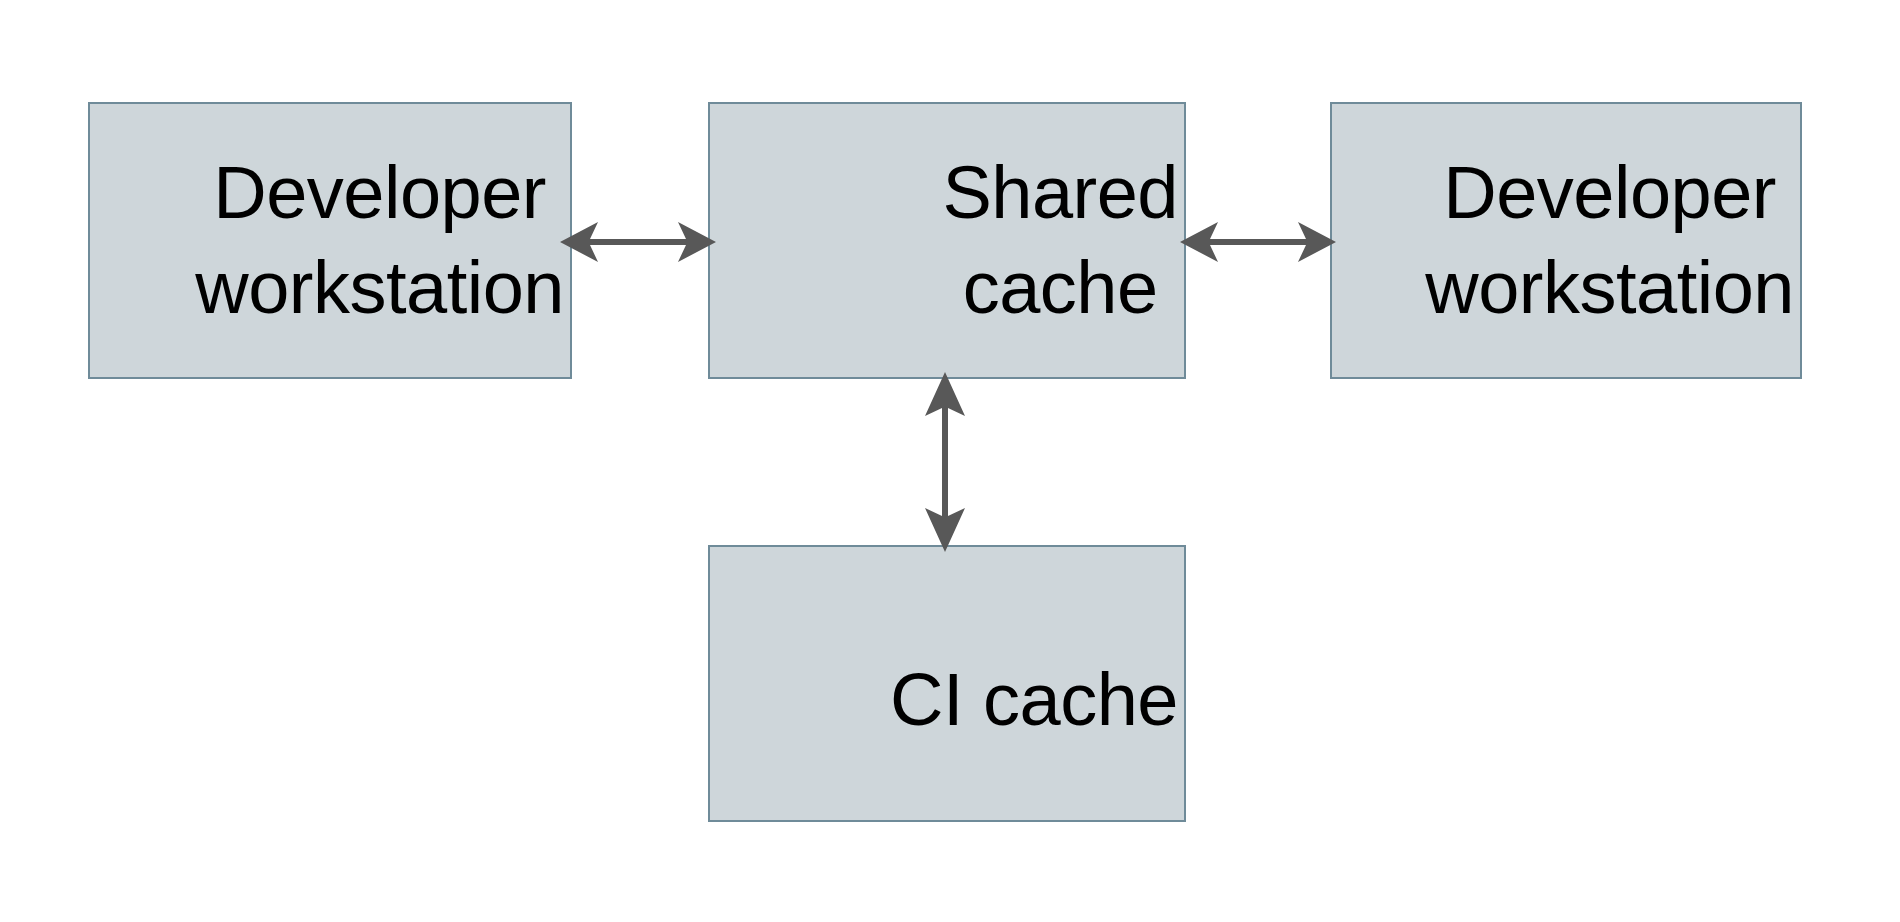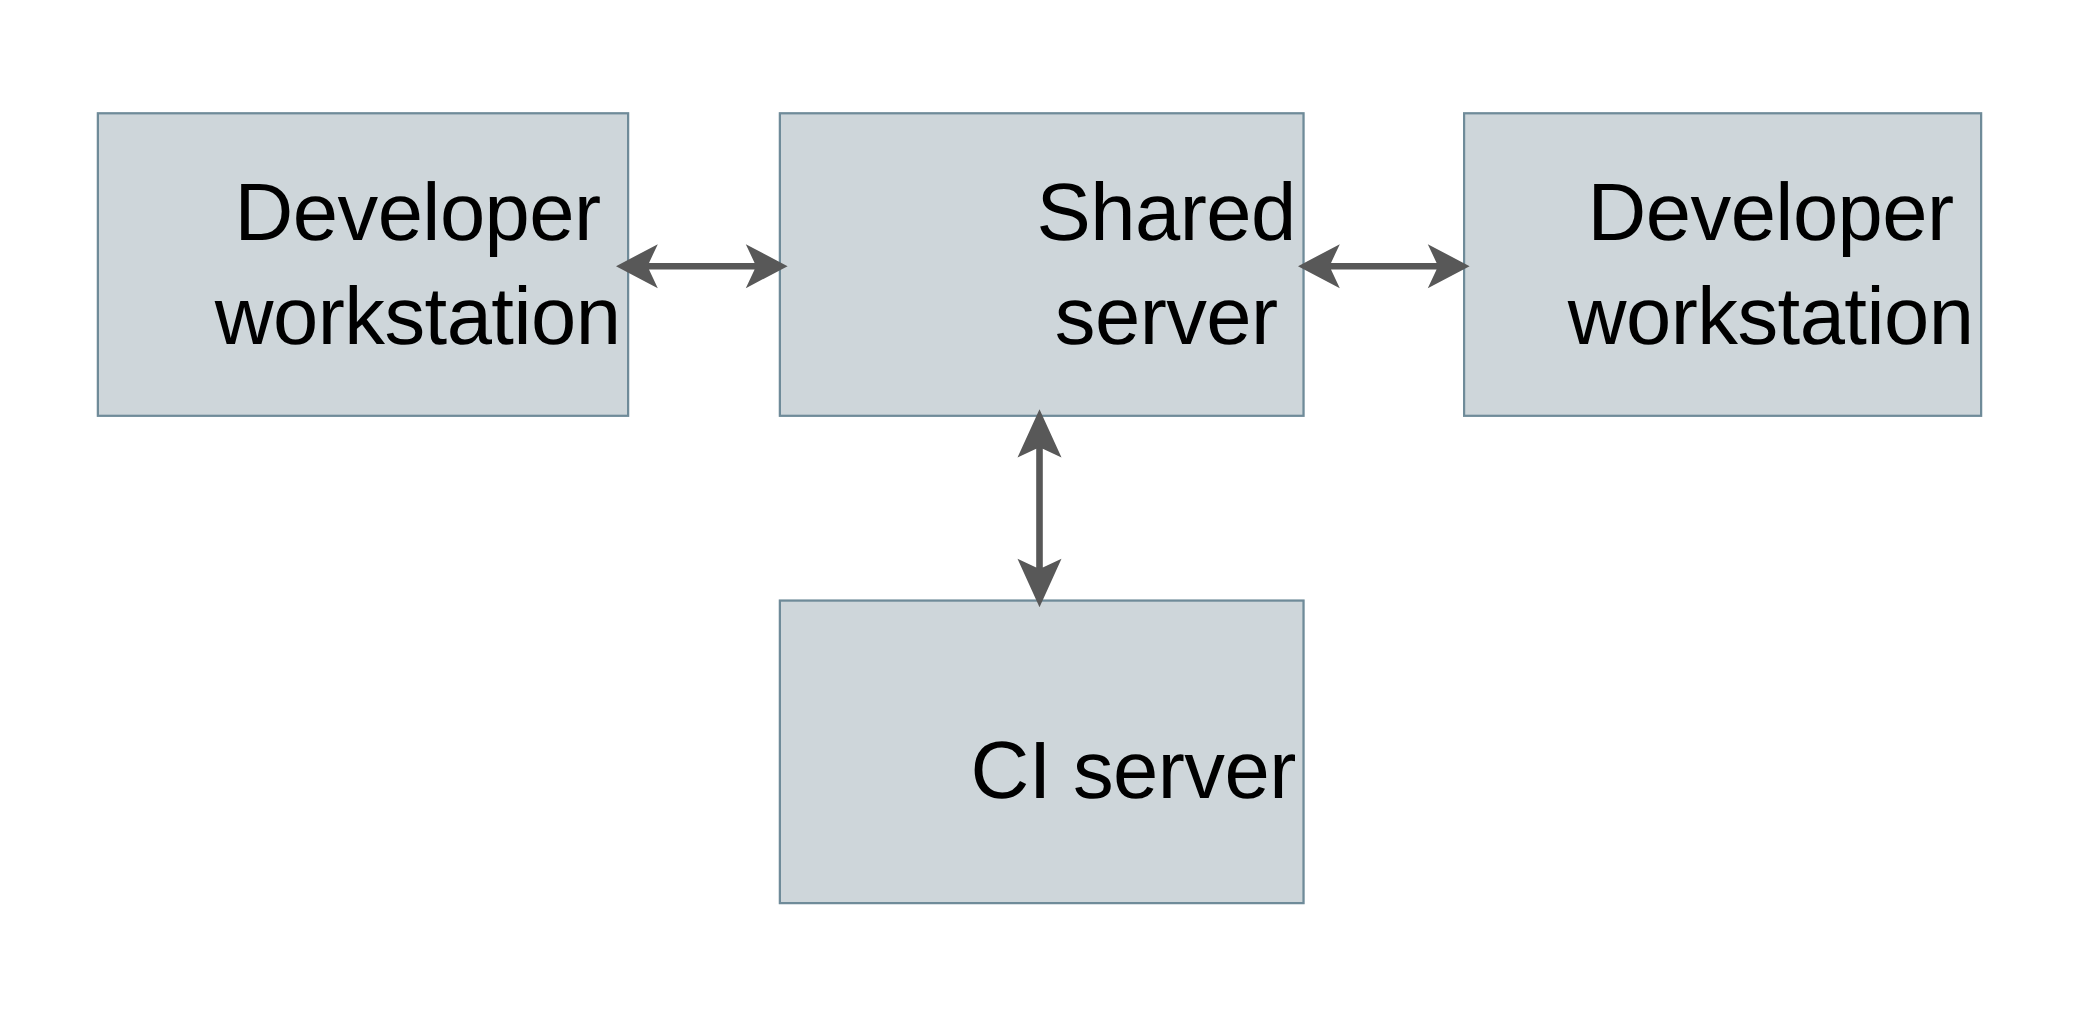--- a/index.html
+++ b/index.html
@@ -61,30 +61,30 @@
 
 <div id="canvas">
 
   <div class="node" id="node-dev-left">
     <span class="node-label">Developer
 workstation</span>
   </div>
 
   <div class="node" id="node-cache">
     <span class="node-label">Shared
-server</span>
+cache</span>
   </div>
 
   <div class="node" id="node-dev-right">
     <span class="node-label">Developer
 workstation</span>
   </div>
 
   <div class="node" id="node-ci">
-    <span class="node-label">CI server</span>
+    <span class="node-label">CI cache</span>
   </div>
 
   <svg class="connector" id="conn-left" viewBox="0 0 156 56">
     <path class="arrow-path" d="M0,28 L38,8 L30,25 L126,25 L118,8 L156,28 L118,48 L126,31 L30,31 L38,48 Z"></path>
   </svg>
 
   <svg class="connector" id="conn-right" viewBox="0 0 156 56">
     <path class="arrow-path" d="M0,28 L38,8 L30,25 L126,25 L118,8 L156,28 L118,48 L126,31 L30,31 L38,48 Z"></path>
   </svg>
 

